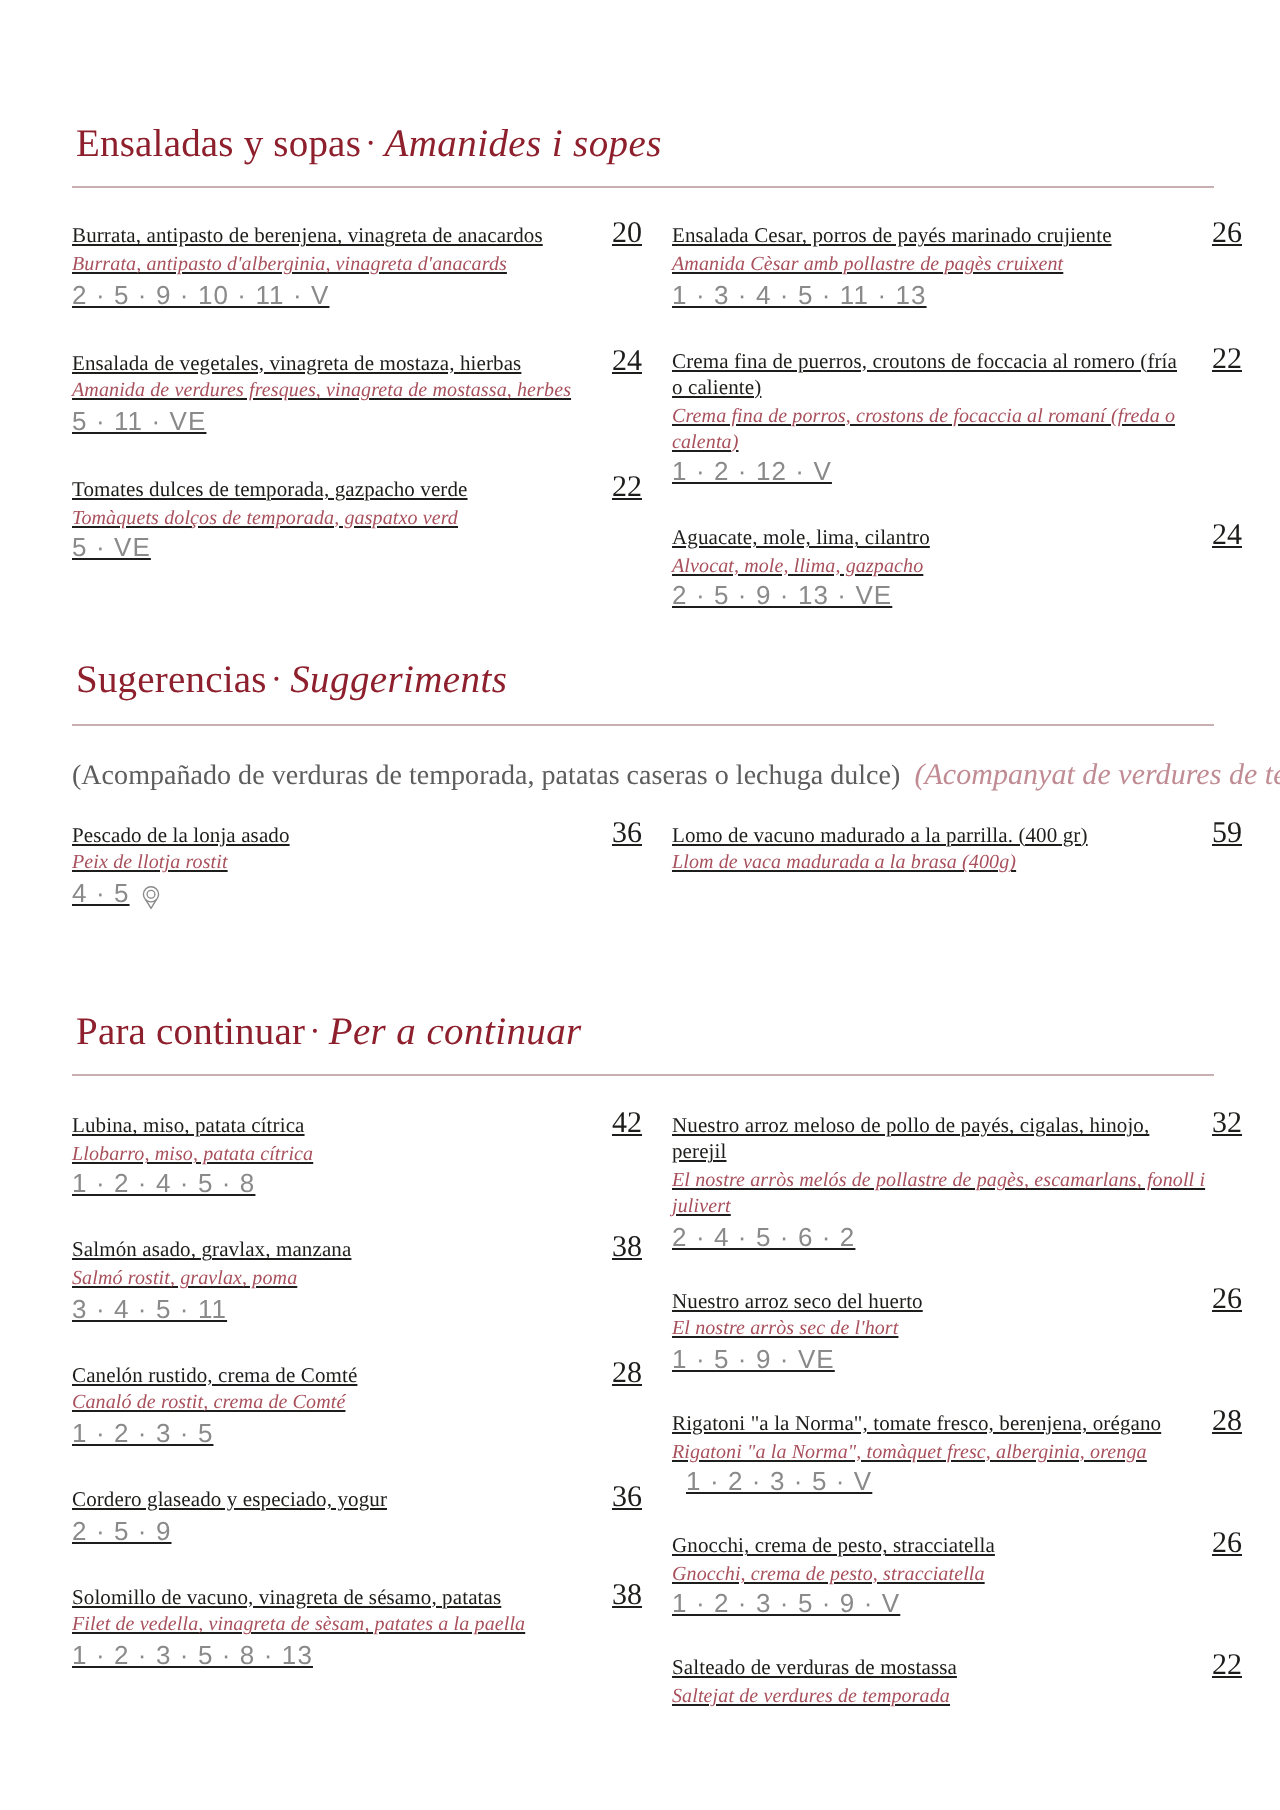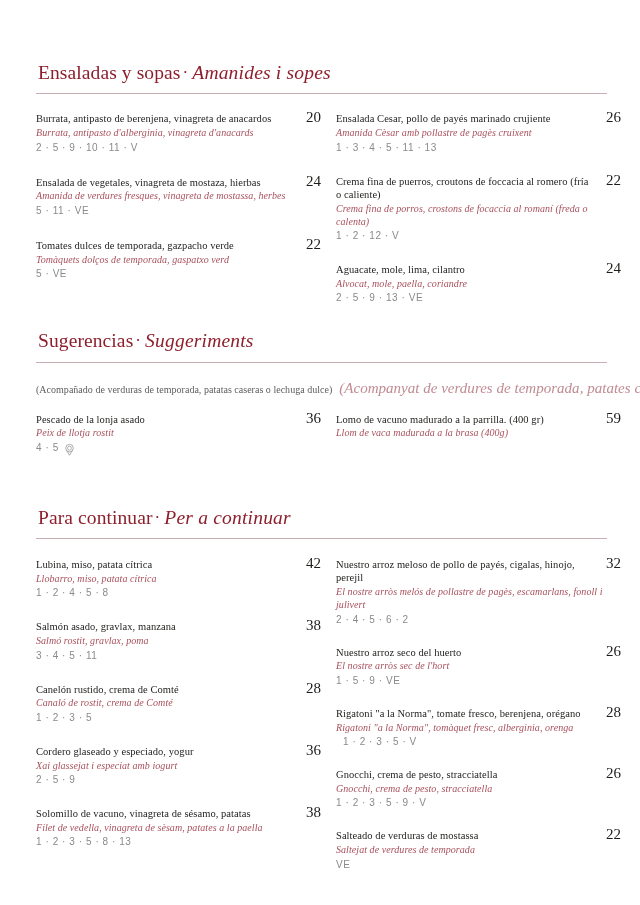--- a/index.html
+++ b/index.html
@@ -57,20 +57,21 @@
 
   
   .cols {
     display: flex;
     gap: 0px;
     align-items: flex-start;
   }
   .col {
     width: 286px;
     flex: 0 0 286px;
+    text-decoration: underline;
   }
   .col.right { margin-left: 14px; }
 
   
   .dish { margin-bottom: 0; }
 
   .dish-line {
     display: flex;
     align-items: baseline;
     justify-content: space-between;
@@ -95,21 +96,21 @@
   .dish-name-ca {
     font-size: 10px;
     line-height: 13px;
     font-style: italic;
     color: #a8505c;
     letter-spacing: 0.06px;
     margin-top: 0.5px;
   }
   .dish-allergens {
     font-family: "Liberation Sans", "DejaVu Sans", sans-serif;
-    font-size: 10px;
+    font-size: 13px;
     line-height: 12px;
     color: #8a8a8a;
     letter-spacing: 0.55px;
     margin-top: 2.5px;
     display: flex;
     align-items: center;
     gap: 4px;
   }
   .dish-allergens .ind { white-space: nowrap; }
 
@@ -121,21 +122,21 @@
     top: 1px;
   }
 
   
   .note-row {
     display: flex;
     align-items: baseline;
     white-space: nowrap;
   }
   .note-es {
-    font-size: 10px;
+    font-size: 14px;
     line-height: 13px;
     color: #5d5d5d;
     letter-spacing: 0.02px;
     text-align: center;
   }
   .note-ca {
     font-size: 15px;
     line-height: 13px;
     font-style: italic;
     color: #c08b93;
@@ -194,21 +195,21 @@
               <span class="ind">5 · VE</span>
             </div>
         </div>
 
       </div>
 
       <div class="col right">
 
         <div class="dish" style="margin-top:0;">
           <div class="dish-line">
-            <div class="dish-name">Ensalada Cesar, pollo de payés marinado crujiente</div>
+            <div class="dish-name">Ensalada Cesar, porros de payés marinado crujiente</div>
             <div class="dish-price">26</div>
           </div>
           <div class="dish-name-ca">Amanida Cèsar amb pollastre de pagès cruixent</div>
           <div class="dish-allergens">
               <span class="ind">1 · 3 · 4 · 5 · 11 · 13</span>
             </div>
         </div>
 
         <div class="dish" style="margin-top:20px;">
           <div class="dish-line">
@@ -219,21 +220,21 @@
           <div class="dish-allergens">
               <span class="ind">1 · 2 · 12 · V</span>
             </div>
         </div>
 
         <div class="dish" style="margin-top:20px;">
           <div class="dish-line">
             <div class="dish-name">Aguacate, mole, lima, cilantro</div>
             <div class="dish-price">24</div>
           </div>
-          <div class="dish-name-ca">Alvocat, mole, paella, coriandre</div>
+          <div class="dish-name-ca">Alvocat, mole, llima, gazpacho</div>
           <div class="dish-allergens">
               <span class="ind">2 · 5 · 9 · 13 · VE</span>
             </div>
         </div>
 
       </div>
     </div>
   </div>
 
   <div class="section" style="margin-bottom:18px;">
@@ -321,21 +322,20 @@
           <div class="dish-allergens">
               <span class="ind">1 · 2 · 3 · 5</span>
             </div>
         </div>
 
         <div class="dish" style="margin-top:20px;">
           <div class="dish-line">
             <div class="dish-name">Cordero glaseado y especiado, yogur</div>
             <div class="dish-price">36</div>
           </div>
-          <div class="dish-name-ca">Xai glassejat i especiat amb iogurt</div>
           <div class="dish-allergens">
               <span class="ind">2 · 5 · 9</span>
             </div>
         </div>
 
         <div class="dish" style="margin-top:20px;">
           <div class="dish-line">
             <div class="dish-name">Solomillo de vacuno, vinagreta de sésamo, patatas</div>
             <div class="dish-price">38</div>
           </div>
@@ -392,22 +392,19 @@
               <span class="ind">1 · 2 · 3 · 5 · 9 · V</span>
             </div>
         </div>
 
         <div class="dish" style="margin-top:19px;">
           <div class="dish-line">
             <div class="dish-name">Salteado de verduras de mostassa</div>
             <div class="dish-price">22</div>
           </div>
           <div class="dish-name-ca">Saltejat de verdures de temporada</div>
-          <div class="dish-allergens">
-              <span class="ind">VE</span>
-            </div>
         </div>
 
       </div>
     </div>
   </div>
 
 </div>
 
 </body></html>

